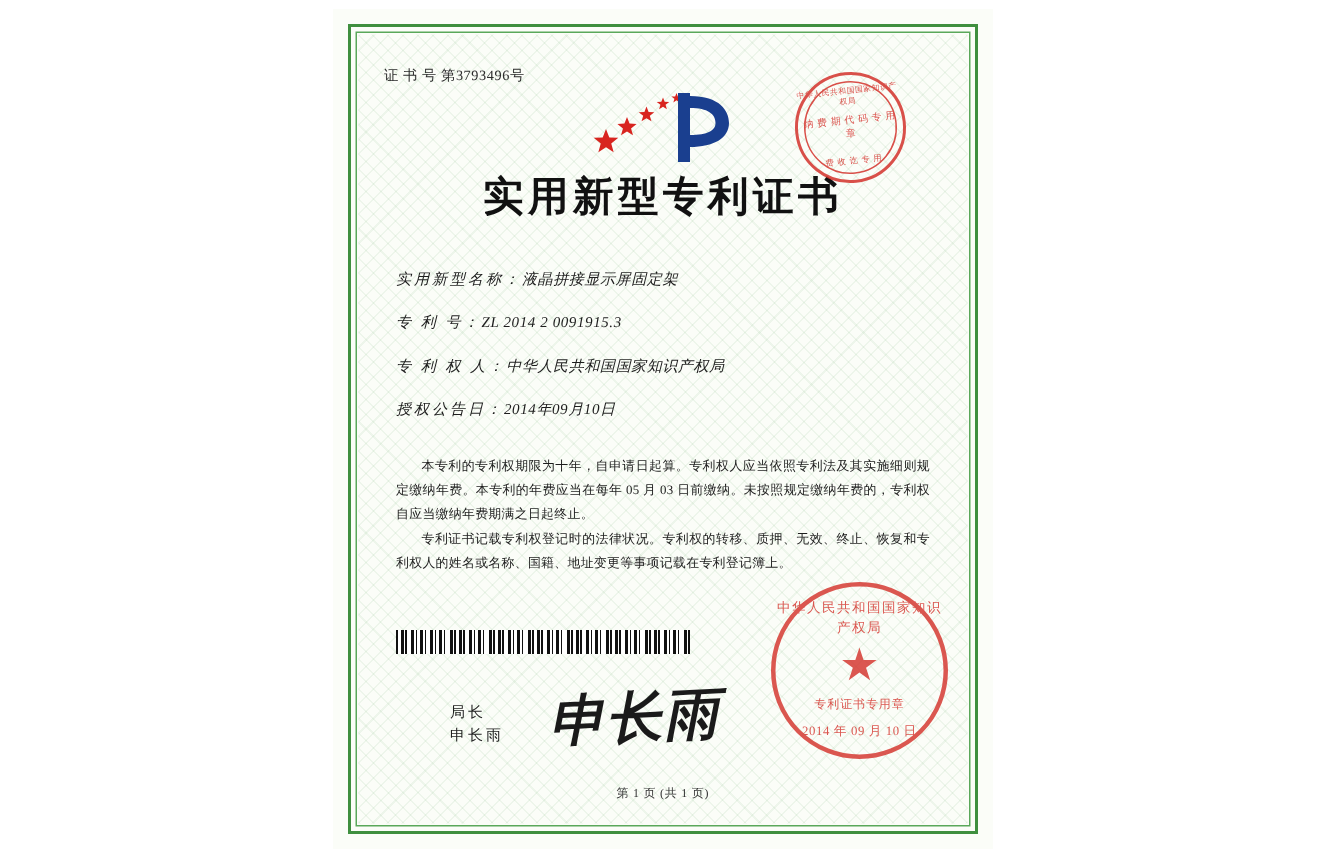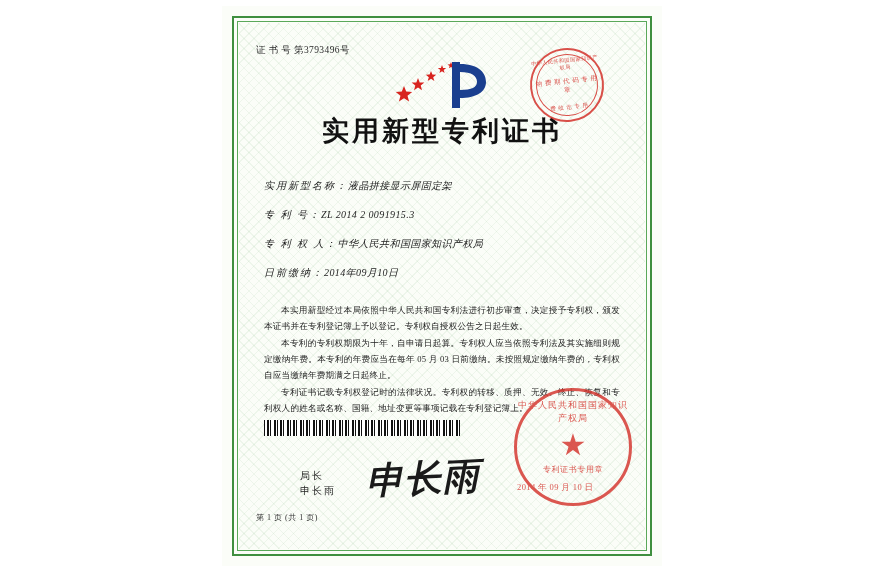--- a/index.html
+++ b/index.html
@@ -146,22 +146,22 @@
     font-style: italic;
     font-weight: bold;
     color: #1a1a1a;
     letter-spacing: 1px;
     transform: rotate(-3deg);
   }
   .footer {
     position: absolute;
     left: 0;
     right: 0;
-    bottom: 17px;
-    text-align: left;
+    bottom: 6px;
+    text-align: center;
     font-size: 8px;
     color: #333;
     letter-spacing: 0.5px;
   }
   
   .seal-top {
     position: absolute;
     right: 24px;
     top: 16px;
     width: 70px;
@@ -240,20 +240,21 @@
     text-align: center;
     font-size: 8px;
     letter-spacing: 0.6px;
     font-family: Liberation Serif, serif;
   }
   .seal-date {
     position: absolute;
     left: 0;
     bottom: 9px;
     width: 100%;
+    text-align: center;
     font-size: 8.5px;
     letter-spacing: 0.4px;
   }
 </style>
 </head>
 <body>
 
 <div class="page">
   <div class="sheet">
     <div class="border-outer"></div>
@@ -292,26 +293,25 @@
         <div class="field">
           <span class="lbl">实用新型名称：</span><span class="val">液晶拼接显示屏固定架</span>
         </div>
         <div class="field">
           <span class="lbl">专 利 号：</span><span class="val">ZL 2014 2 0091915.3</span>
         </div>
         <div class="field">
           <span class="lbl">专 利 权 人：</span><span class="val">中华人民共和国国家知识产权局</span>
         </div>
         <div class="field">
-          <span class="lbl">日前缴纳：</span><span class="val">2014年09月10日</span>
+          <span class="lbl">授权公告日：</span><span class="val">2014年09月10日</span>
         </div>
       </div>
 
       <div class="body-text">
-        <p>本实用新型经过本局依照中华人民共和国专利法进行初步审查，决定授予专利权，颁发本证书并在专利登记簿上予以登记。专利权自授权公告之日起生效。</p>
         <p>本专利的专利权期限为十年，自申请日起算。专利权人应当依照专利法及其实施细则规定缴纳年费。本专利的年费应当在每年 05 月 03 日前缴纳。未按照规定缴纳年费的，专利权自应当缴纳年费期满之日起终止。</p>
         <p>专利证书记载专利权登记时的法律状况。专利权的转移、质押、无效、终止、恢复和专利权人的姓名或名称、国籍、地址变更等事项记载在专利登记簿上。</p>
       </div>
 
       <div class="barcode"></div>
 
       <div class="signature-block">
         <div>局长</div>
         <div>申长雨</div>
       </div>

